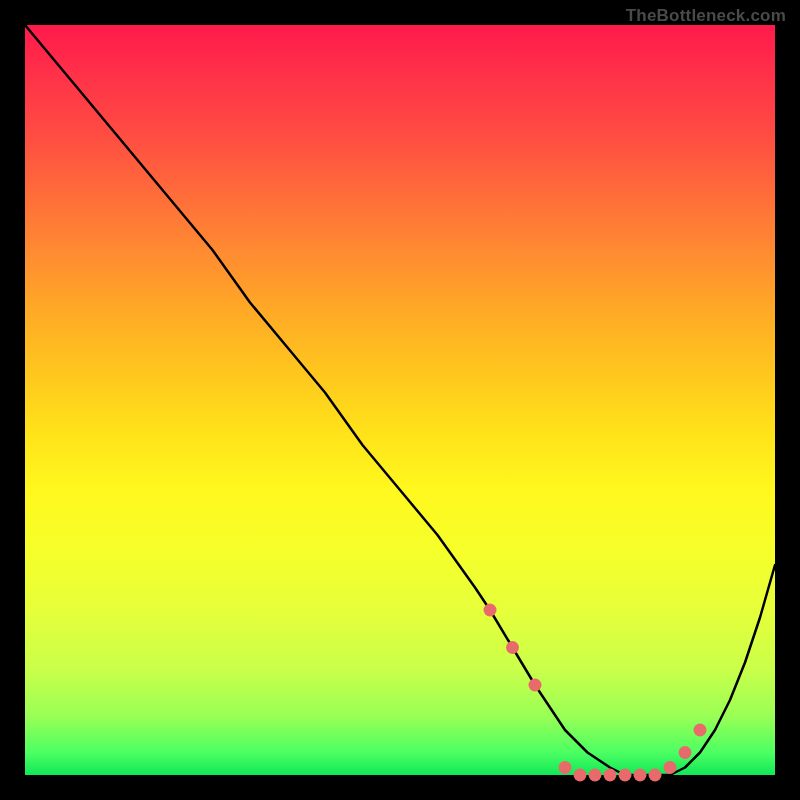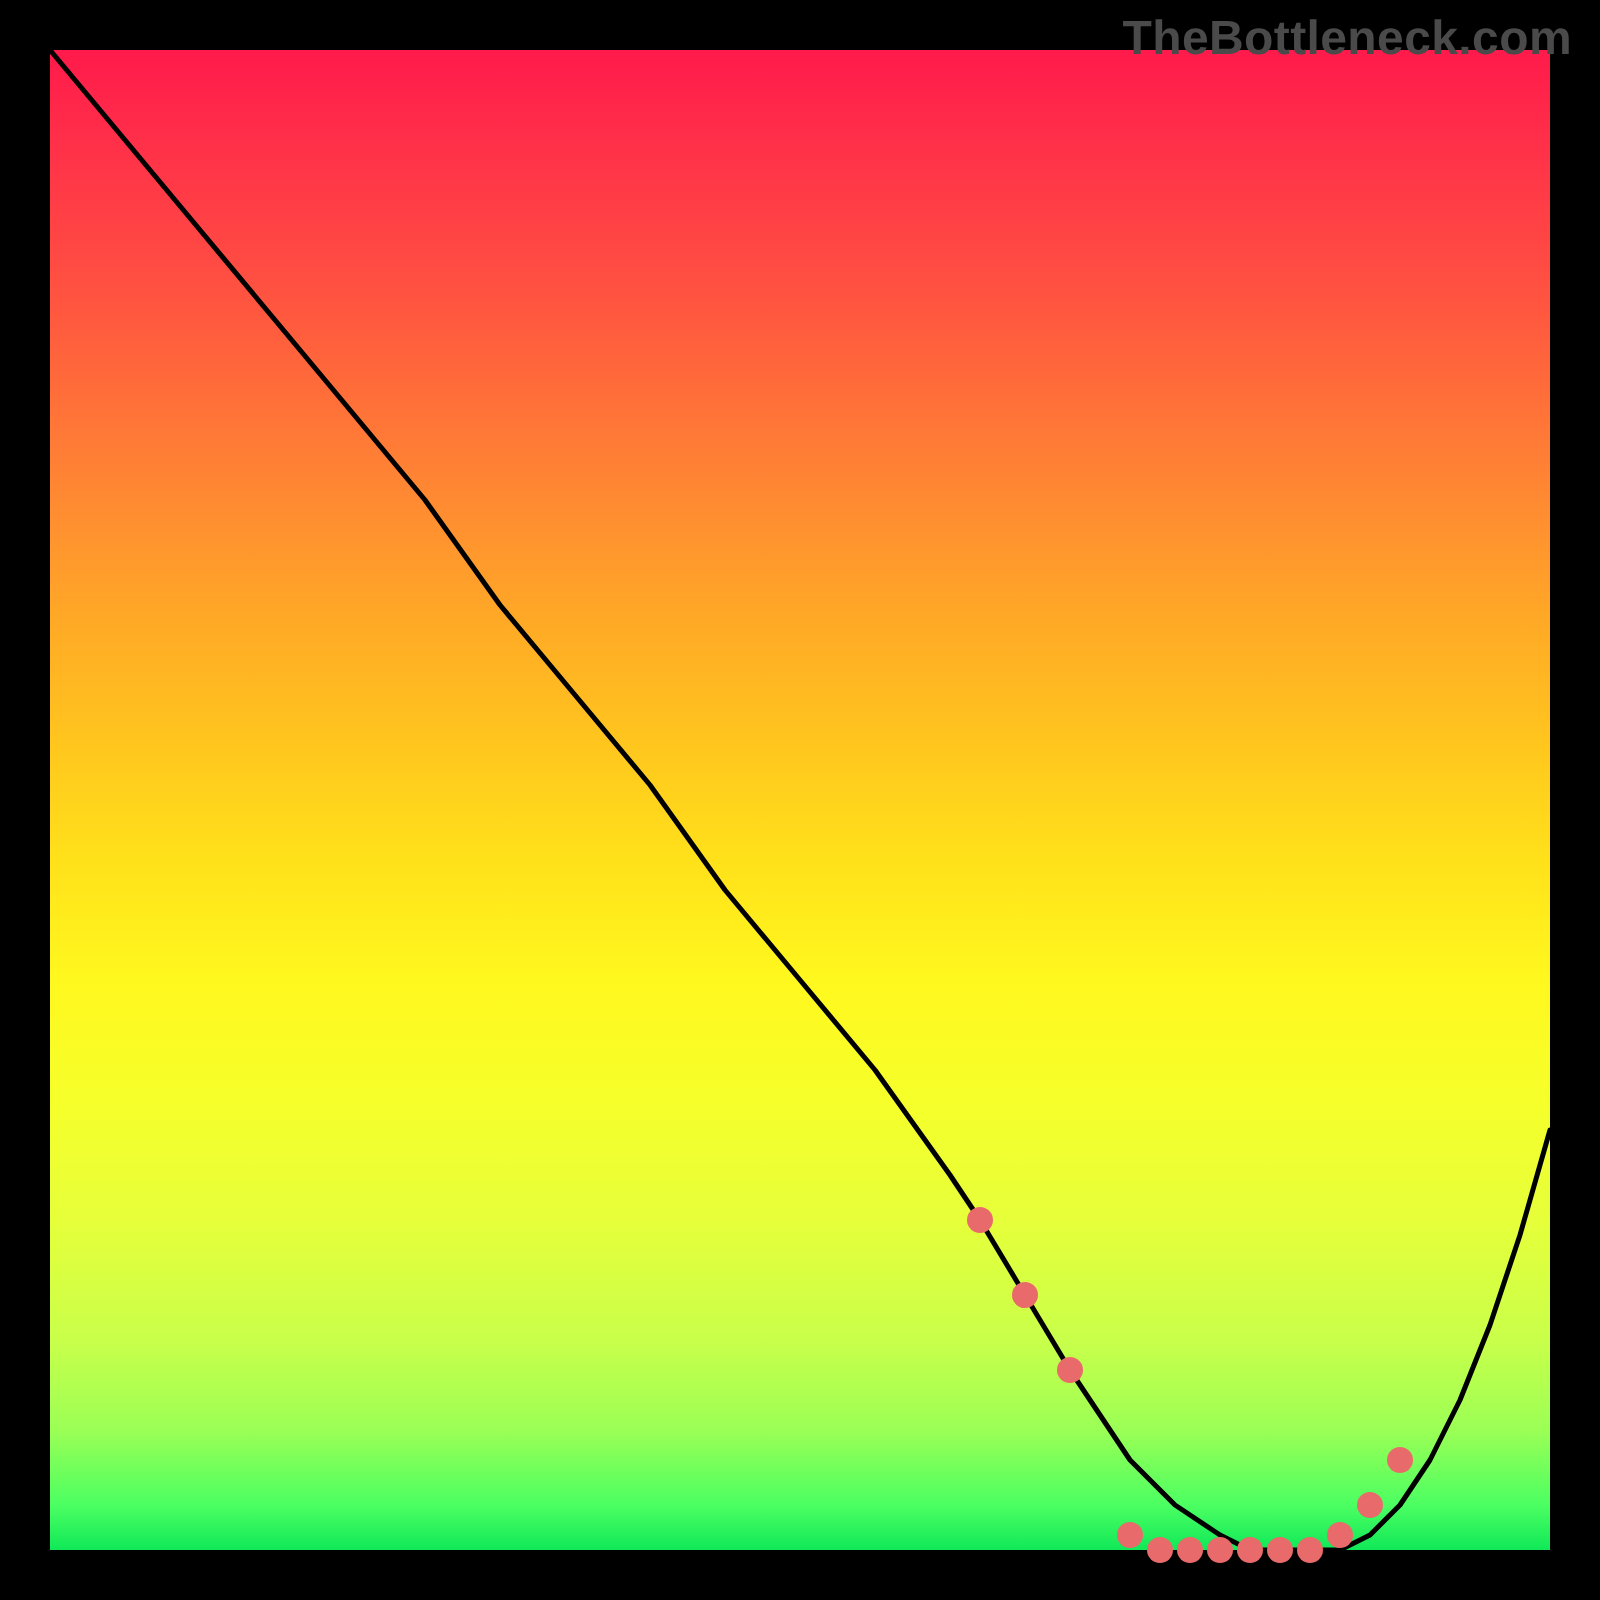--- a/index.html
+++ b/index.html
@@ -15,21 +15,21 @@
     position: relative;
     width: 800px;
     height: 800px;
     background: #000;
   }
   .watermark {
     position: absolute;
     top: 6px;
     right: 14px;
     color: #4a4a4a;
-    font-size: 24px;
+    font-size: 17px;
     font-weight: 600;
     letter-spacing: 0.2px;
     z-index: 10;
   }
   .plot {
     position: absolute;
     left: 25px;
     top: 25px;
     width: 750px;
     height: 750px;

